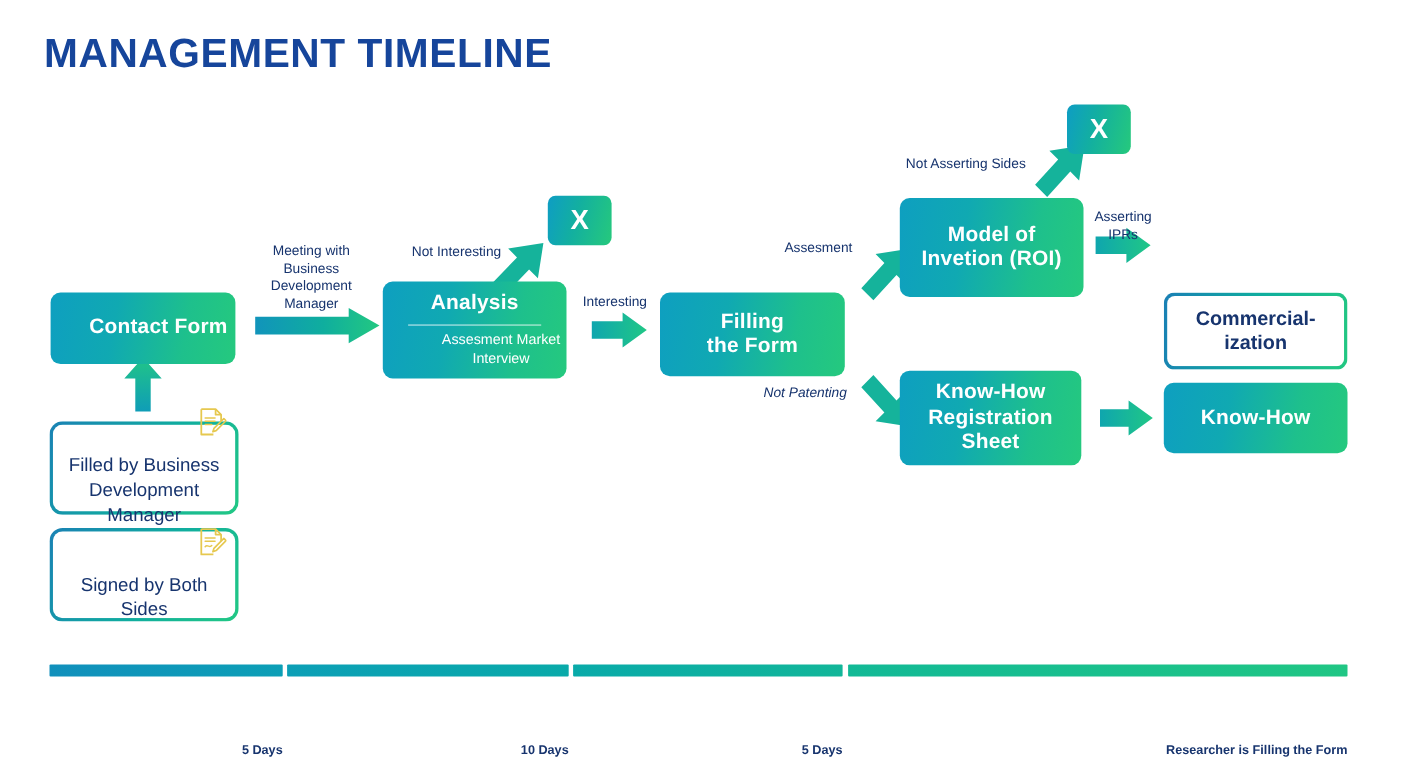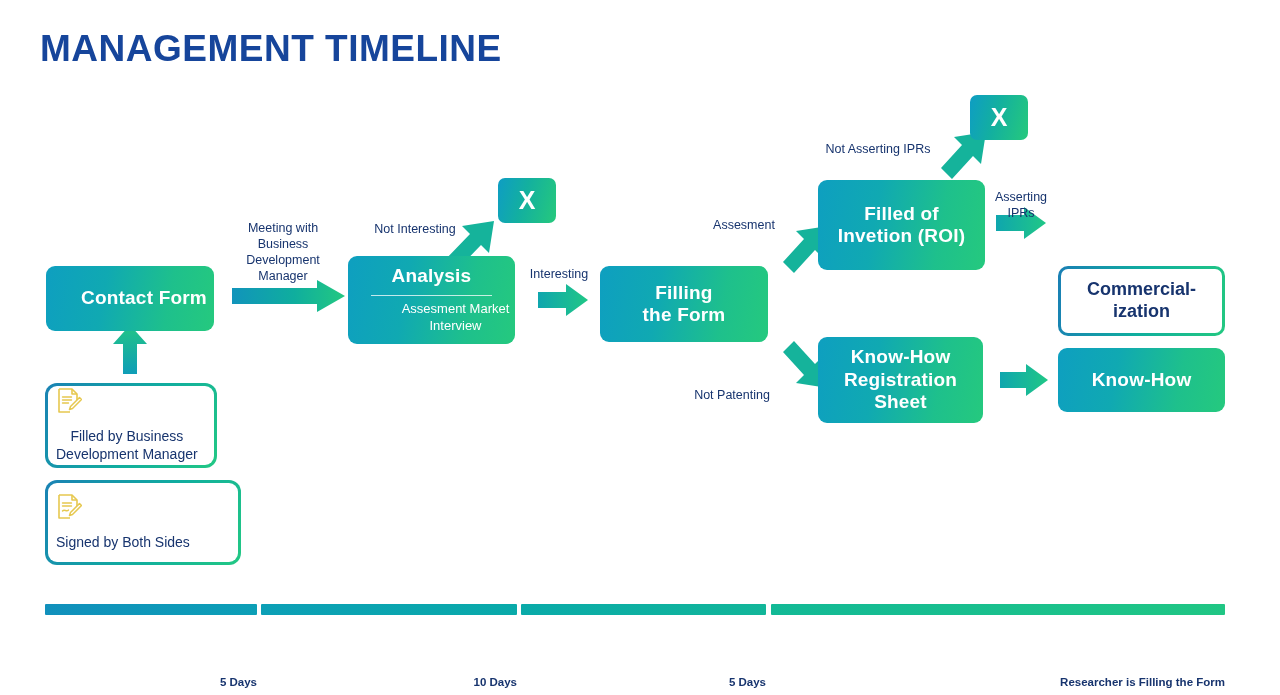--- a/index.html
+++ b/index.html
@@ -68,23 +68,23 @@
   }
 
   
   .icard {
     position: absolute;
     border-radius: 12px;
     background:
       linear-gradient(#fff,#fff) padding-box,
       linear-gradient(120deg, #1a82b4 0%, #10ad9f 55%, #22c884 100%) border-box;
     border: 3px solid transparent;
-    display: flex; flex-direction: column; align-items: flex-start; justify-content: center;
-    text-align: center;
-    color: #17346e; font-size: 14px; line-height: 1.35;
+    display: flex; flex-direction: column; align-items: flex-end; justify-content: center;
+    text-align: center;
+    color: #17346e; font-size: 17px; line-height: 1.35;
     padding: 6px 8px;
   }
   .icard .doc-icon { margin-bottom: 7px; }
 
   
   .clabel {
     position: absolute;
     color: #17346e;
     font-size: 12.5px;
     line-height: 1.28;
@@ -175,21 +175,21 @@
     <div class="sub" style="padding-top:0; margin-top:5px;margin-left:48px;">Assesment Market
 Interview</div>
   </div>
 
   <div class="pbox" style="left:600px; top:266px; width:168px; height:76px;">
     <div class="ttl" style="white-space:pre-line;">Filling
 the Form</div>
   </div>
 
   <div class="pbox" style="left:818px; top:180px; width:167px; height:90px;">
-    <div class="ttl" style="white-space:pre-line;">Filled of
+    <div class="ttl" style="white-space:pre-line;">Model of
 Invetion (ROI)</div>
   </div>
 
   <div class="pbox" style="left:818px; top:337px; width:165px; height:86px;">
     <div class="ttl" style="white-space:pre-line;">Know-How
 Registration
 Sheet</div>
   </div>
 
 
@@ -217,21 +217,21 @@
         <path d="M3 2 v23 h11" stroke="#e6c84f" stroke-width="1.6" fill="none" stroke-linejoin="round"></path>
         <path d="M16 2 v5 h5" stroke="#e6c84f" stroke-width="1.6" fill="none" stroke-linejoin="round"></path>
         <path d="M6.5 10 h9 M6.5 13 h9 M6.5 16 h6" stroke="#e6c84f" stroke-width="1.4" stroke-linecap="round"></path>
         <path d="M23.5 10.5 l2 2 -9 9 -3 1 1 -3 z" stroke="#e6c84f" stroke-width="1.5" fill="none" stroke-linejoin="round"></path>
       </svg>
     </span>
     <span style="white-space:pre-line;">Filled by Business
 Development Manager</span>
   </div>
 
-  <div class="icard" style="left:45px; top:480px; width:196px; height:85px;">
+  <div class="icard" style="left:45px; top:480px; width:172px; height:85px;">
     <span class="doc-icon">
       <svg width="26" height="28" viewBox="0 0 26 28" fill="none">
         <path d="M3 2 h13 l5 5 v6" stroke="#e6c84f" stroke-width="1.6" fill="none" stroke-linejoin="round"></path>
         <path d="M3 2 v23 h11" stroke="#e6c84f" stroke-width="1.6" fill="none" stroke-linejoin="round"></path>
         <path d="M16 2 v5 h5" stroke="#e6c84f" stroke-width="1.6" fill="none" stroke-linejoin="round"></path>
         <path d="M6.5 10 h9 M6.5 13 h9" stroke="#e6c84f" stroke-width="1.4" stroke-linecap="round"></path>
         <path d="M6.5 18 c2 -2.5 4 1.5 6 -1" stroke="#e6c84f" stroke-width="1.4" fill="none" stroke-linecap="round"></path>
         <path d="M23.5 10.5 l2 2 -9 9 -3 1 1 -3 z" stroke="#e6c84f" stroke-width="1.5" fill="none" stroke-linejoin="round"></path>
       </svg>
     </span>
@@ -242,23 +242,23 @@
 Business
 Development
 Manager</div>
 
   <div class="clabel" style="left:360px; top:221px; width:110px;">Not Interesting</div>
 
   <div class="clabel" style="left:521px; top:266px; width:76px;">Interesting</div>
 
   <div class="clabel" style="left:706px; top:217px; width:76px;">Assesment</div>
 
-  <div class="clabel" style="left:682px; top:387px; width:100px;">Not Patenting</div>
-
-  <div class="clabel" style="left:814px; top:141px; width:128px;">Not Asserting IPRs</div>
+  <div class="clabel" style="left:682px; top:349px; width:100px;font-style:italic;">Not Patenting</div>
+
+  <div class="clabel" style="left:814px; top:141px; width:128px;">Not Asserting Sides</div>
 
   <div class="clabel" style="left:990px; top:189px; width:62px;">Asserting
 IPRs</div>
 
   <div>
     <div class="tl-seg" style="left:45px; top:604px; width:212px; background:linear-gradient(90deg,#1190bc,#0c9fb6);"></div>
     <div class="tl-lbl" style="left:45px; top:629px; width:212px;">5 Days</div>
 
     <div class="tl-seg" style="left:261px; top:604px; width:256px; background:linear-gradient(90deg,#0c9fb6,#09aaa9);"></div>
     <div class="tl-lbl" style="left:261px; top:629px; width:256px;">10 Days</div>

